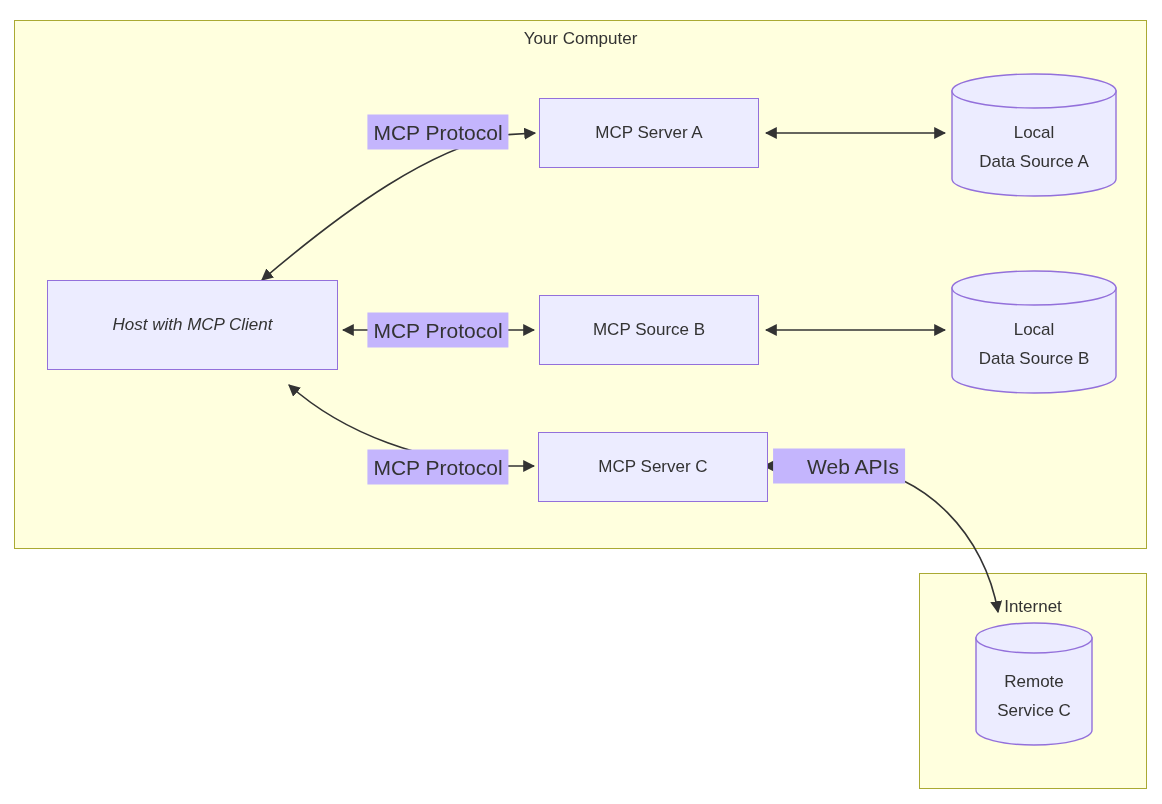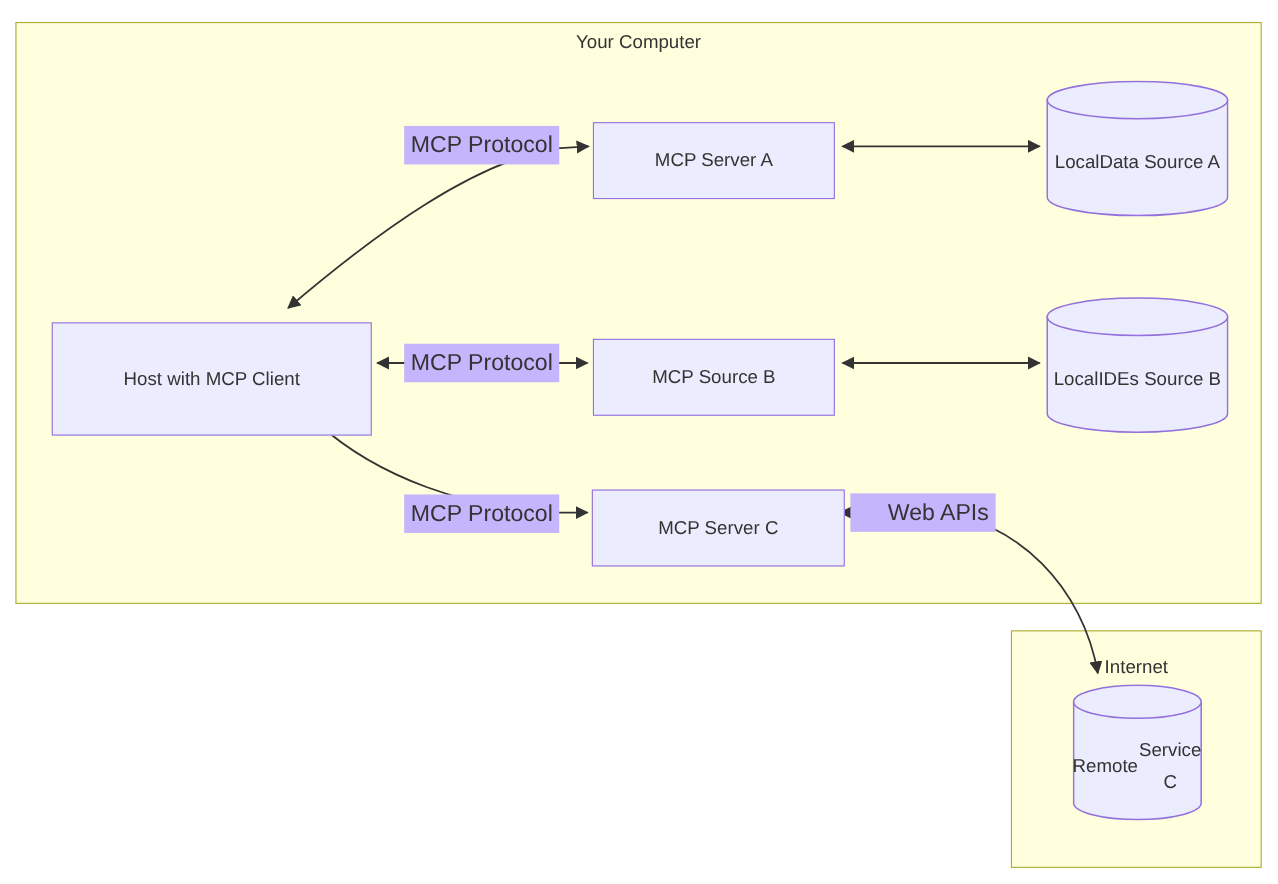--- a/index.html
+++ b/index.html
@@ -52,36 +52,35 @@
     border: 1px solid #9370db;
     box-sizing: border-box;
     display: flex;
     flex-direction: column;
     align-items: center;
     justify-content: center;
     font-size: 17px;
     line-height: 30px;
     color: #333333;
     text-align: center;
-    margin-top: 13px;
   }
-  .node-host     { left: 47px;  top: 280px; width: 291px; height: 103px; }
+  .node-host     { left: 47px;  top: 280px; width: 291px; height: 90px; font-style: italic; }
   .node-server-a { left: 539px; top: 98px;  width: 220px; height: 70px; }
   .node-server-b { left: 539px; top: 295px; width: 220px; height: 70px; }
   .node-server-c { left: 538px; top: 432px; width: 230px; height: 70px; }
 
   
   .cyl { position: absolute; }
   .cyl svg { display: block; }
   .cyl-shape { fill: #ececff; stroke: #9370db; stroke-width: 1.4px; }
   .cyl-label {
     position: absolute;
     left: 0; top: 0; right: 0; bottom: 0;
     display: flex;
-    flex-direction: row;
+    flex-direction: column;
     align-items: center;
     justify-content: center;
     padding-top: 22px;
     box-sizing: border-box;
     font-size: 17px;
     line-height: 29px;
     color: #333333;
     text-align: center;
   }
   .cyl-data-a   { left: 951px; top: 73px;  }
@@ -159,21 +158,21 @@
     </div>
   </div>
 
   <div class="cyl cyl-data-b">
     <svg width="166" height="126" viewBox="0 0 166 126">
       <path class="cyl-shape" d="M1,18 V106 A82,17 0 0 0 165,106 V18 Z"></path>
       <ellipse class="cyl-shape" cx="83" cy="18" rx="82" ry="17"></ellipse>
     </svg>
     <div class="cyl-label">
       <span>Local</span>
-      <span>IDEs Source B</span>
+      <span>Data Source B</span>
     </div>
   </div>
 
   <div class="cyl cyl-remote-c">
     <svg width="118" height="126" viewBox="0 0 118 126">
       <path class="cyl-shape" d="M1,16 V108 A58,15 0 0 0 117,108 V16 Z"></path>
       <ellipse class="cyl-shape" cx="59" cy="16" rx="58" ry="15"></ellipse>
     </svg>
     <div class="cyl-label">
       <span>Remote</span>

